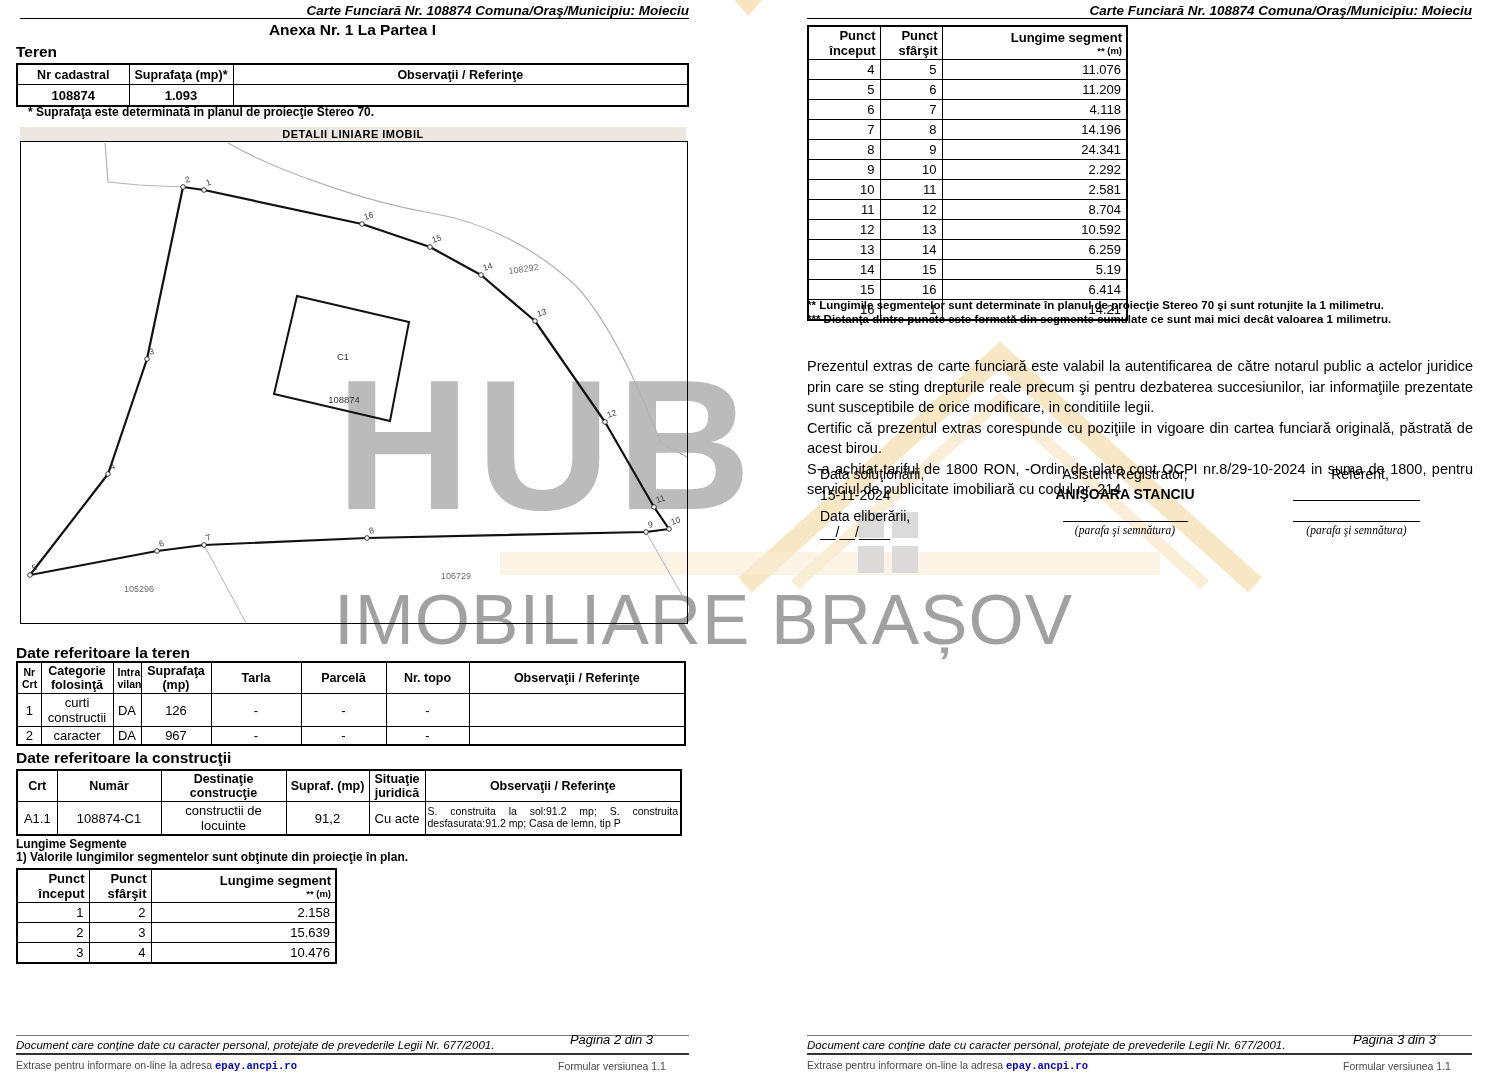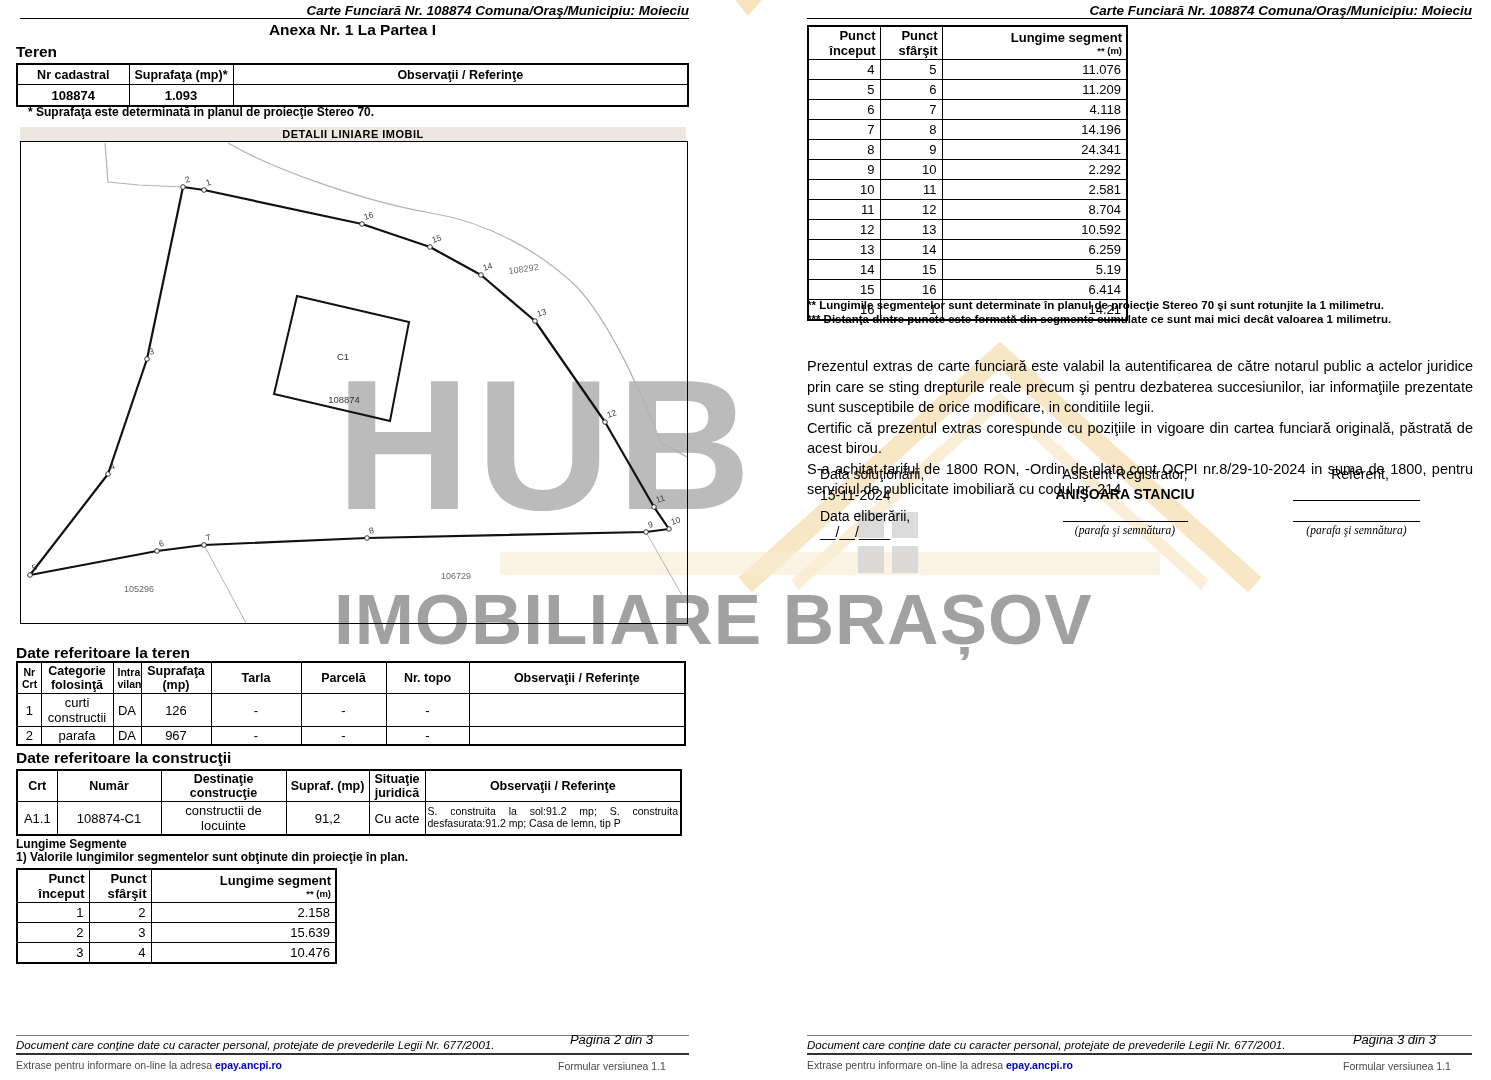--- a/index.html
+++ b/index.html
@@ -5,21 +5,21 @@
   html,body{margin:0;padding:0;background:#fff;}
   body{width:1491px;height:1080px;position:relative;overflow:hidden;
        font-family:"Liberation Sans",sans-serif;color:#000;}
   .abs{position:absolute;}
 
   
   #watermark{position:absolute;inset:0;z-index:1;}
   .wm-hub{position:absolute;left:336px;top:352px;font-size:186px;line-height:1;
           font-weight:bold;color:#b6b6b6;letter-spacing:6px;opacity:.93;}
   .wm-line2{position:absolute;left:334px;top:584px;font-size:71px;line-height:1;
-            font-weight:bold;color:#9a9a9a;letter-spacing:1px;opacity:.92;}
+            font-weight:normal;color:#9a9a9a;letter-spacing:1px;opacity:.92;}
   .wm-sq{position:absolute;background:#d7d7d7;opacity:.9;}
 
   
   #content{position:absolute;inset:0;z-index:2;}
 
   .hdr-italic{font-style:italic;font-weight:bold;font-size:13.5px;text-align:right;}
   .hdr-line{border-top:1.5px solid #000;height:0;}
   .title-center{font-weight:bold;font-size:15.5px;text-align:center;}
   .sec-h{font-weight:bold;font-size:15.5px;}
   .small-bold{font-weight:bold;font-size:12px;}
@@ -55,21 +55,21 @@
   .sig-label{font-size:14px;}
   .sig-name{font-size:14px;font-weight:bold;}
   .sig-line{border-top:1.5px solid #000;height:0;}
   .parafa{font-size:11.5px;font-style:italic;text-align:center;font-family:Liberation Serif, serif;}
 
   .foot-priv{font-size:11.5px;font-style:italic;}
   .foot-pag{font-size:13px;font-style:italic;text-align:right;}
   .foot-thin{border-top:1px solid #777;height:0;}
   .foot-thick{border-top:2px solid #333;height:0;}
   .foot-gray{font-size:10.5px;color:#4a4a4a;}
-  .foot-link{font-weight:bold;color:#0000cc;text-decoration:none;cursor:pointer;}
+  .foot-link{font-weight:bold;color:#0000cc;text-decoration:none;cursor:pointer;font-family:Liberation Mono, monospace;}
 
   
   .vlabel{font-size:8.5px;fill:#3c3c3c;}
   .plabel{font-size:9px;fill:#6a6a6a;}
   .blabel{font-size:9.5px;fill:#333;}
   .vertex{fill:#fff;stroke:#222;stroke-width:.9;}
 </style>
 </head>
 <body>
 
@@ -217,21 +217,21 @@
 constructii</td>
             <td>DA</td>
             <td>126</td>
             <td>-</td>
             <td>-</td>
             <td>-</td>
             <td></td>
           </tr>
           <tr>
             <td>2</td>
-            <td>parafa</td>
+            <td>caracter</td>
             <td>DA</td>
             <td>967</td>
             <td>-</td>
             <td>-</td>
             <td>-</td>
             <td></td>
           </tr>
         </tbody>
     </table>
   </div>

